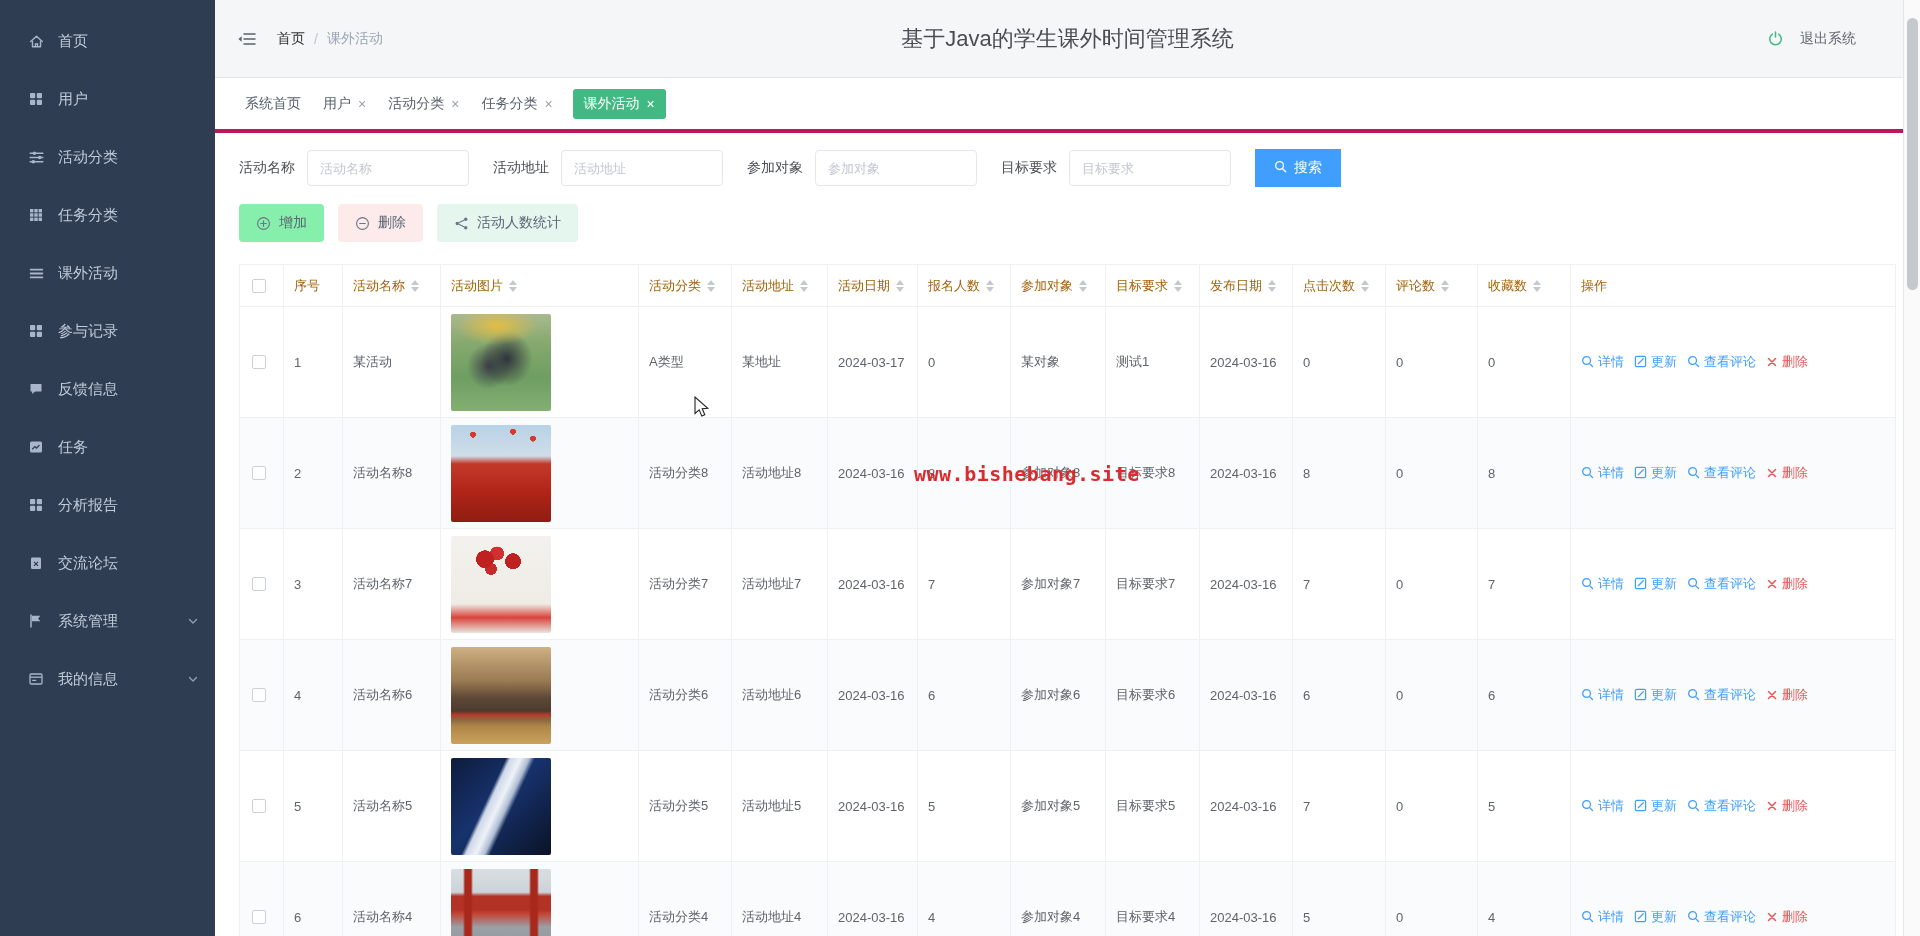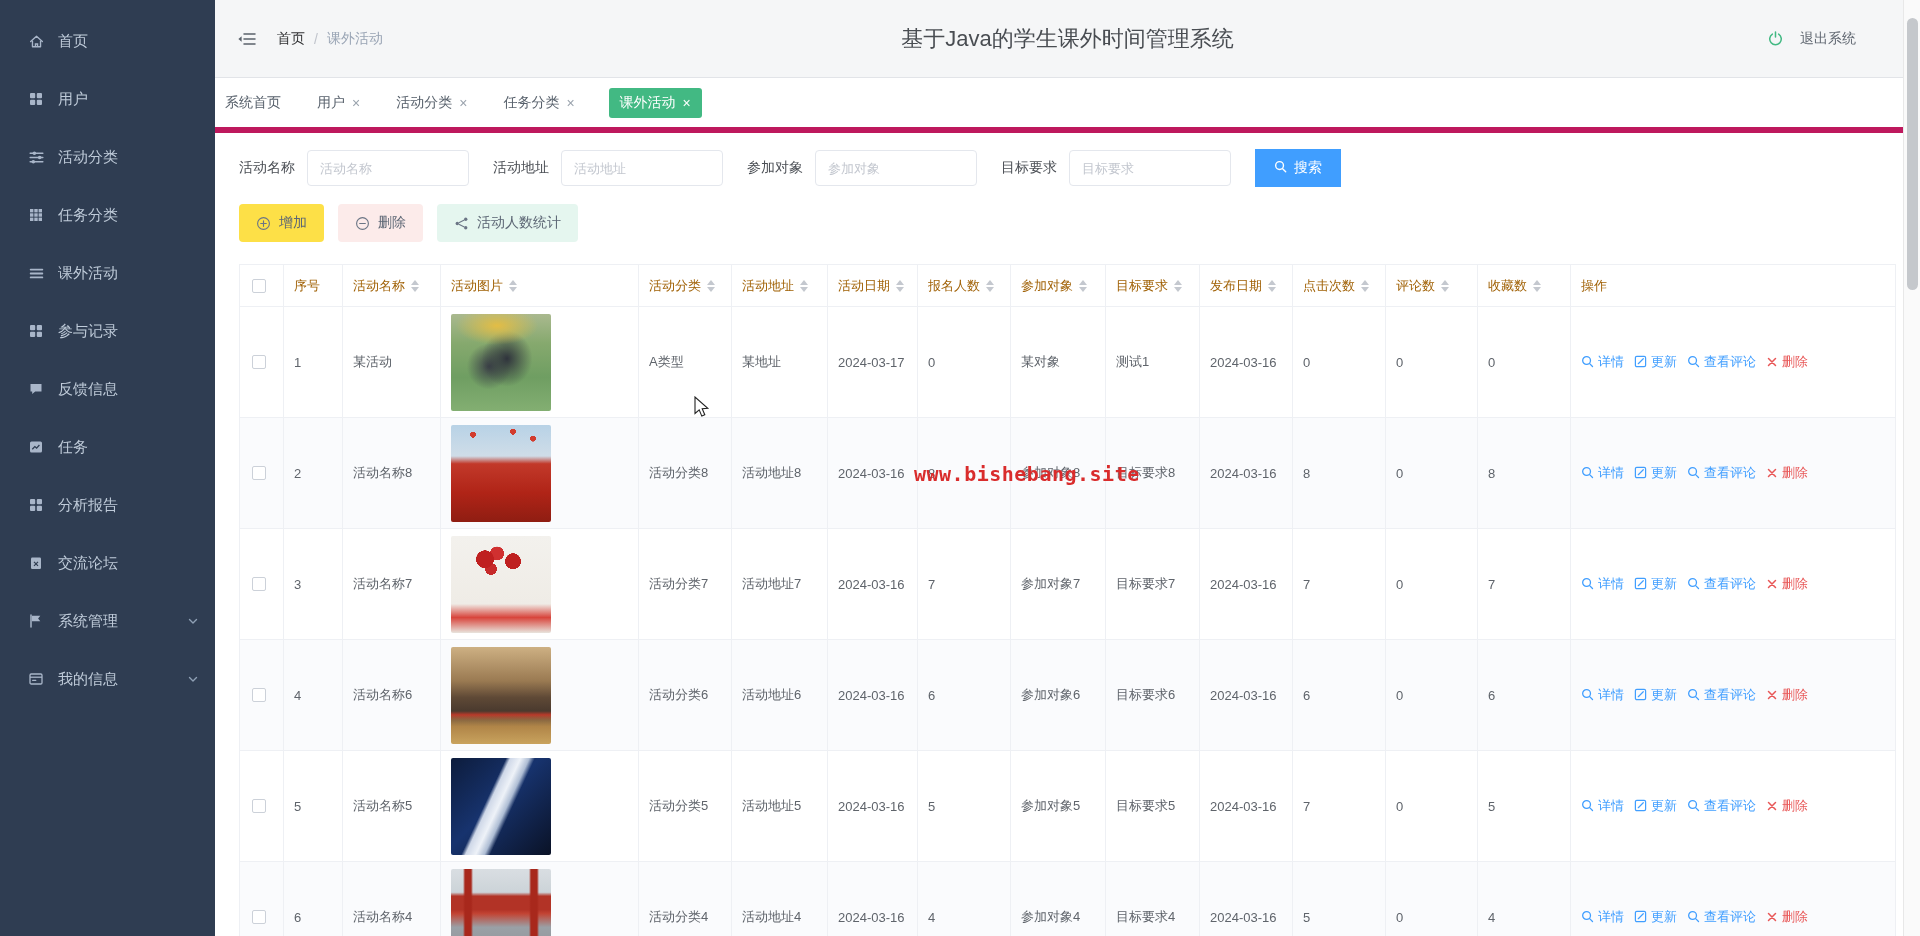--- a/index.html
+++ b/index.html
@@ -19,39 +19,39 @@
   .collapse{color:#5a616b;margin-right:20px;display:inline-flex;cursor:pointer}
   .breadcrumb{font-size:14px;display:flex;align-items:center;gap:9px}
   .bc-home{color:#303133;cursor:pointer}
   .bc-sep{color:#c0c4cc}
   .bc-cur{color:#9aa5b5}
   .title{position:absolute;left:50%;top:50%;transform:translate(-50%,-50%);font-size:22px;font-weight:400;color:#494d52;white-space:nowrap}
   .logout{margin-left:auto;display:flex;align-items:center;gap:16px;font-size:14px;color:#5f6670;cursor:pointer}
   .power{color:#42b983;display:inline-flex}
 
   
-  #tabbar{height:55px;background:#fff;border-bottom:6px solid #be185d;display:flex;align-items:center;padding-left:8px;gap:32px}
+  #tabbar{height:55px;background:#fff;border-bottom:4px solid #be185d;display:flex;align-items:center;padding-left:28px;gap:18px}
   .tab{display:inline-flex;align-items:center;gap:7px;font-size:14px;color:#57606b;cursor:pointer;padding:6px 2px;border-radius:3px}
   .tab .x{color:#9aa3ad;font-size:14px;line-height:1;cursor:pointer}
   .tab.active{background:#42b983;color:#fff;padding:6px 11px}
   .tab.active .x{color:#fff}
 
   
   #content{padding:0 0 0 24px}
   #search-row{margin-top:16px;display:flex;align-items:center}
   #search-fields{display:flex;align-items:center}
   .sfield{display:flex;align-items:center;margin-right:24px}
   .sfield label{font-size:14px;color:#4b4f55;margin-right:12px;white-space:nowrap}
   .sfield input{width:162px;height:36px;border:1px solid #e4e7ed;border-radius:4px;padding:0 12px;font-size:13px;color:#606266;outline:none;background:#fff}
   .sfield input::placeholder{color:#c3c7cf}
   #search-btn{display:inline-flex;align-items:center;gap:7px;height:38px;padding:0 19px;background:#409eff;color:#fff;border:none;border-radius:0;font-size:14px;cursor:pointer}
 
   #toolbar{margin-top:17px;display:flex;gap:14px}
   .tbtn{display:inline-flex;align-items:center;gap:8px;height:38px;padding:0 17px;border:none;border-radius:4px;font-size:14px;color:#5c6674;cursor:pointer}
-  .tbtn.add{background:#fde047}
+  .tbtn.add{background:#86efac}
   .tbtn.del{background:#fcebea}
   .tbtn.stat{background:#e5f6ef}
   .tbtn .ico{display:inline-flex;color:#6b7585}
 
   
   #grid{margin-top:22px;border-collapse:collapse;table-layout:fixed;width:1656px;font-size:13px;color:#5f646b;background:#fff}
   #grid th,#grid td{border:1px solid #eef0f4;overflow:hidden;white-space:nowrap}
   #grid th{height:42px;text-align:left;padding-left:10px;color:#a16207;font-weight:400;background:#fff}
   #grid td{height:111px;padding-left:10px;vertical-align:middle}
   #grid tbody tr:nth-child(even){background:#fafbfd}

